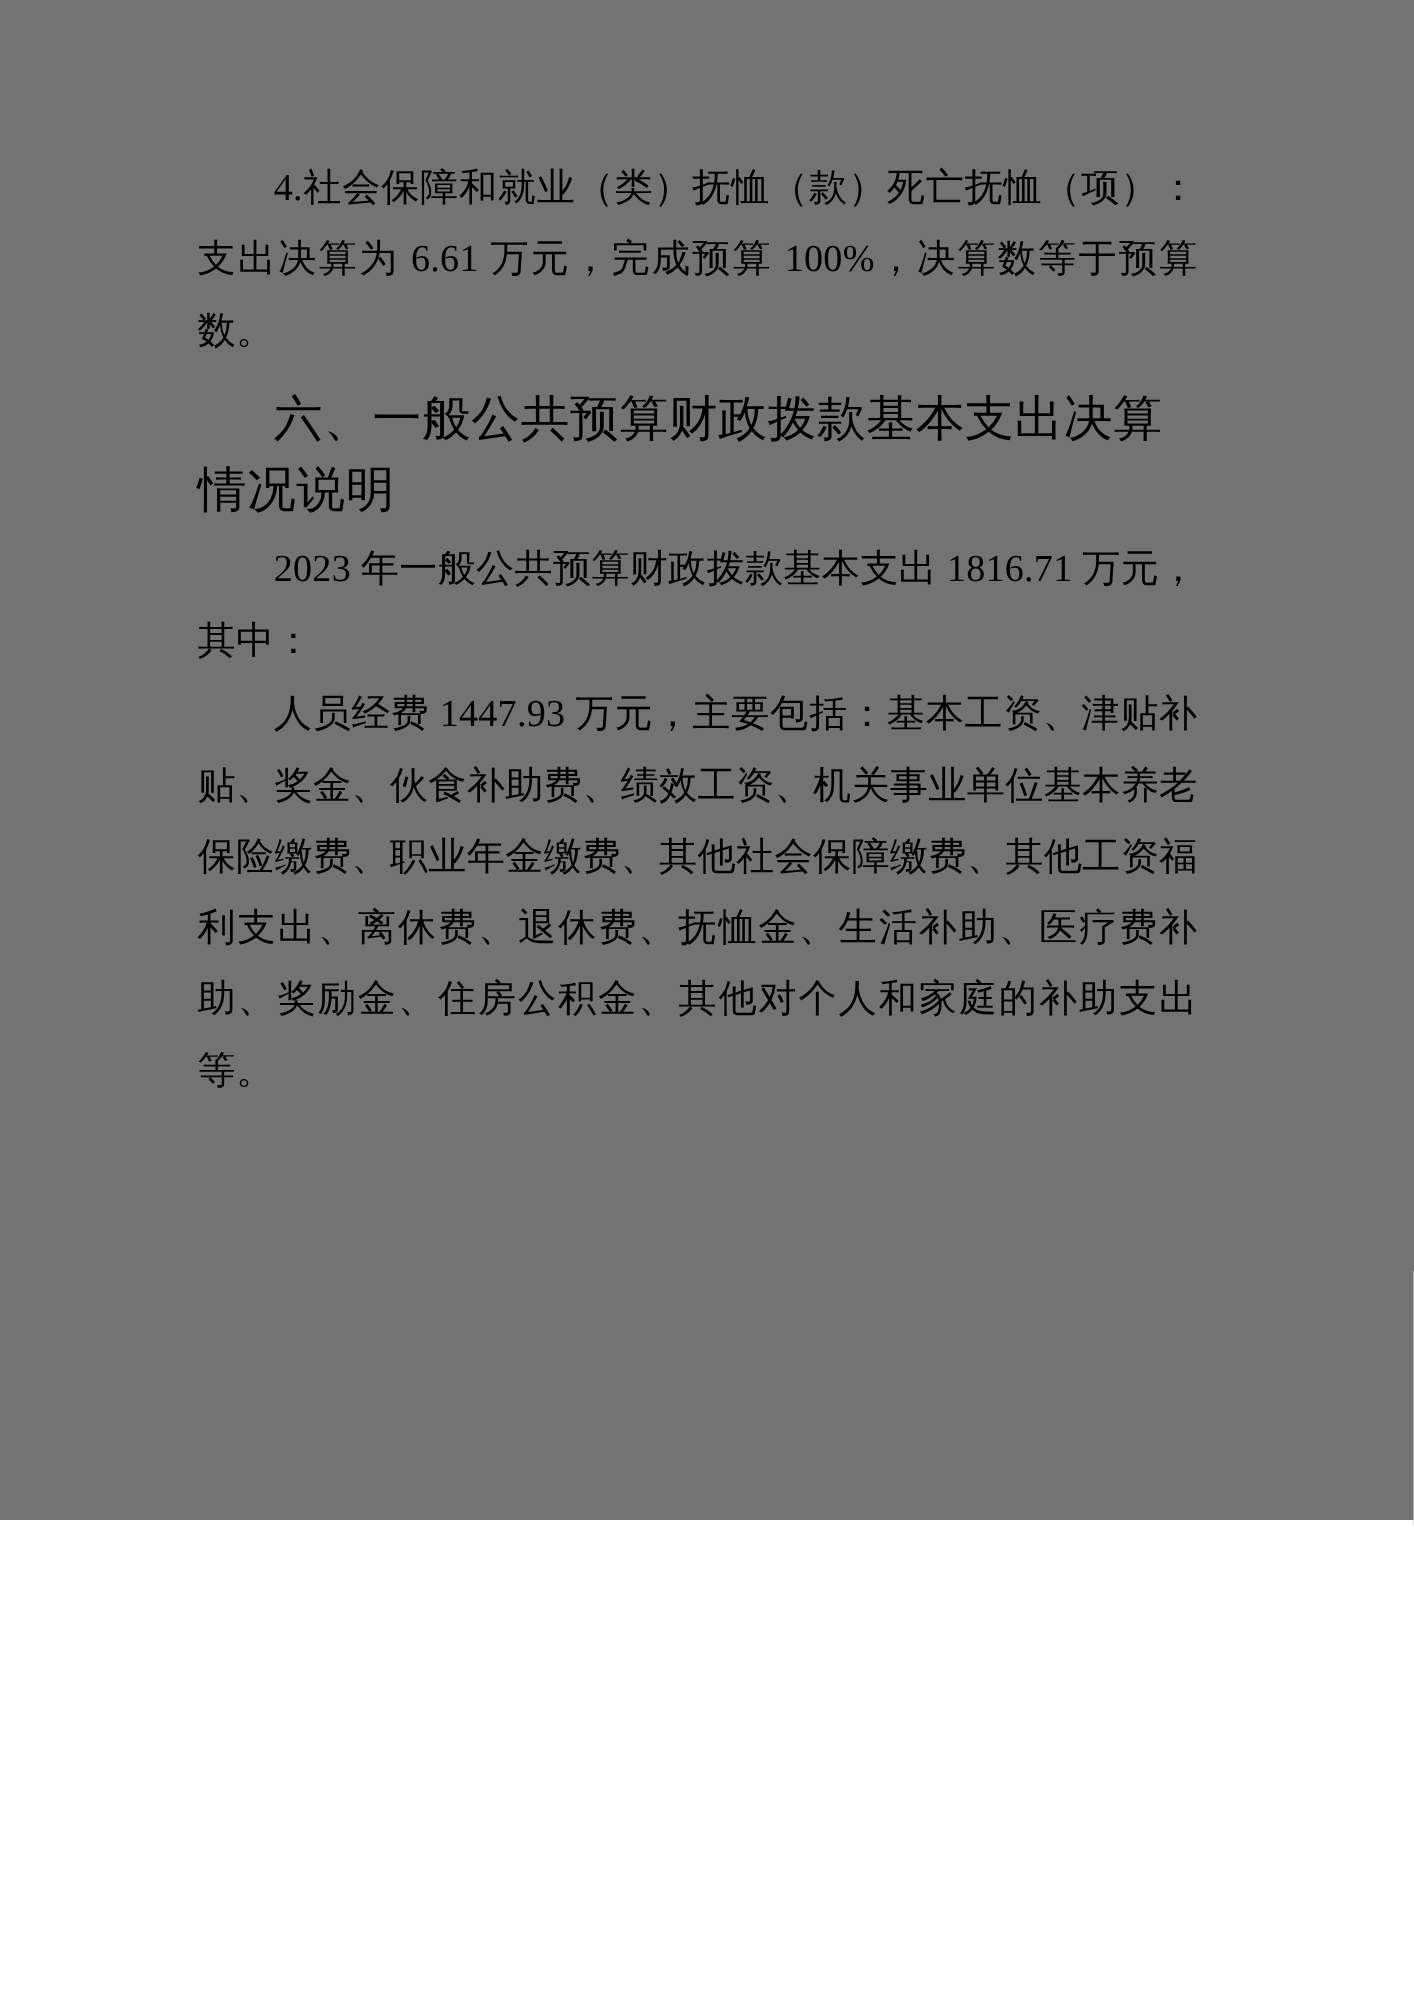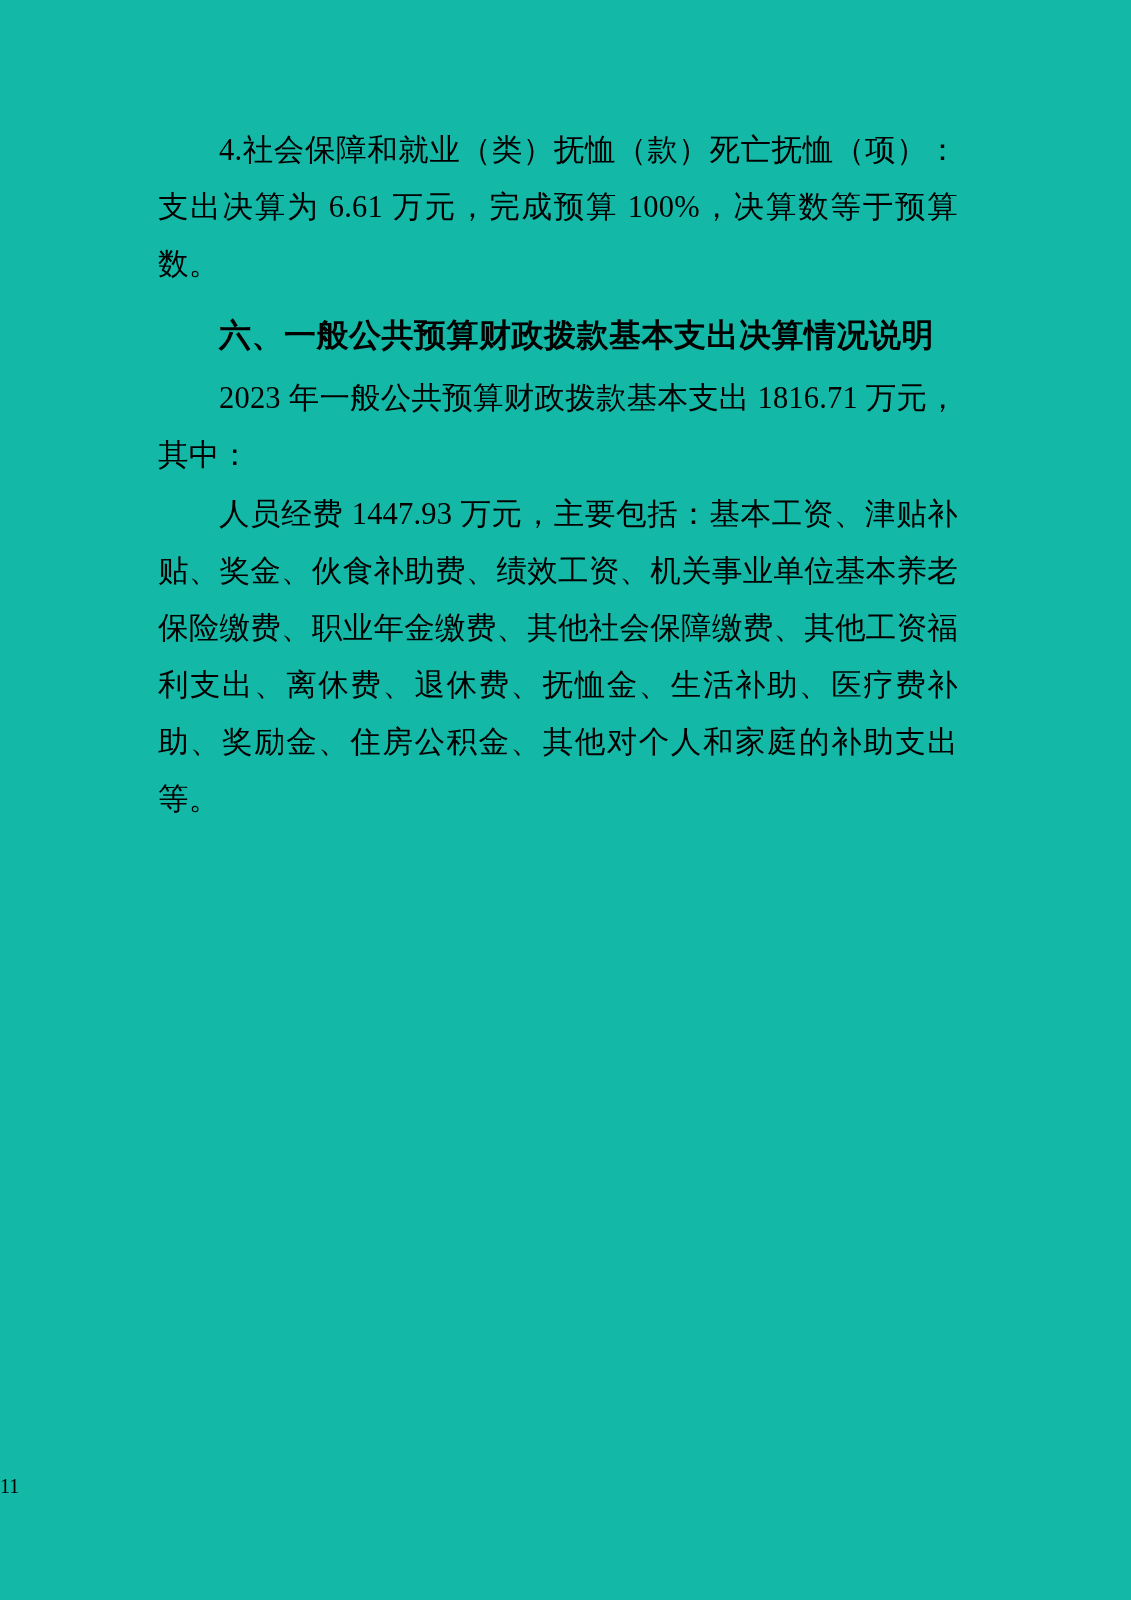--- a/index.html
+++ b/index.html
@@ -3,22 +3,22 @@
 <meta charset="utf-8">
 <style>
   html, body {
     margin: 0;
     padding: 0;
     background: #ffffff;
   }
   .page {
     position: relative;
     width: 1131px;
-    height: 1600px;
-    background: #14b8a6;
+    height: 1216px;
+    background: #737373;
     box-sizing: border-box;
     font-family: "Liberation Serif", "DejaVu Serif", serif;
     color: #000000;
     overflow: hidden;
   }
   .content {
     position: absolute;
     left: 158px;
     top: 122px;
     width: 800px;
@@ -30,23 +30,23 @@
     text-align: justify;
     text-justify: inter-ideograph;
     letter-spacing: 0.2px;
     text-indent: 0;
   }
   p.indent {
     text-indent: 61px;
   }
   p.heading {
     margin: 14px 0 6px 0;
-    font-size: 32px;
+    font-size: 39px;
     line-height: 57px;
-    font-weight: bold;
+    font-weight: normal;
     text-indent: 61px;
     letter-spacing: 0.5px;
     font-family: "Liberation Sans", "DejaVu Sans", sans-serif;
   }
   .page-number {
     position: absolute;
     left: 0;
     right: 0;
     top: 1475px;
     text-align: left;

